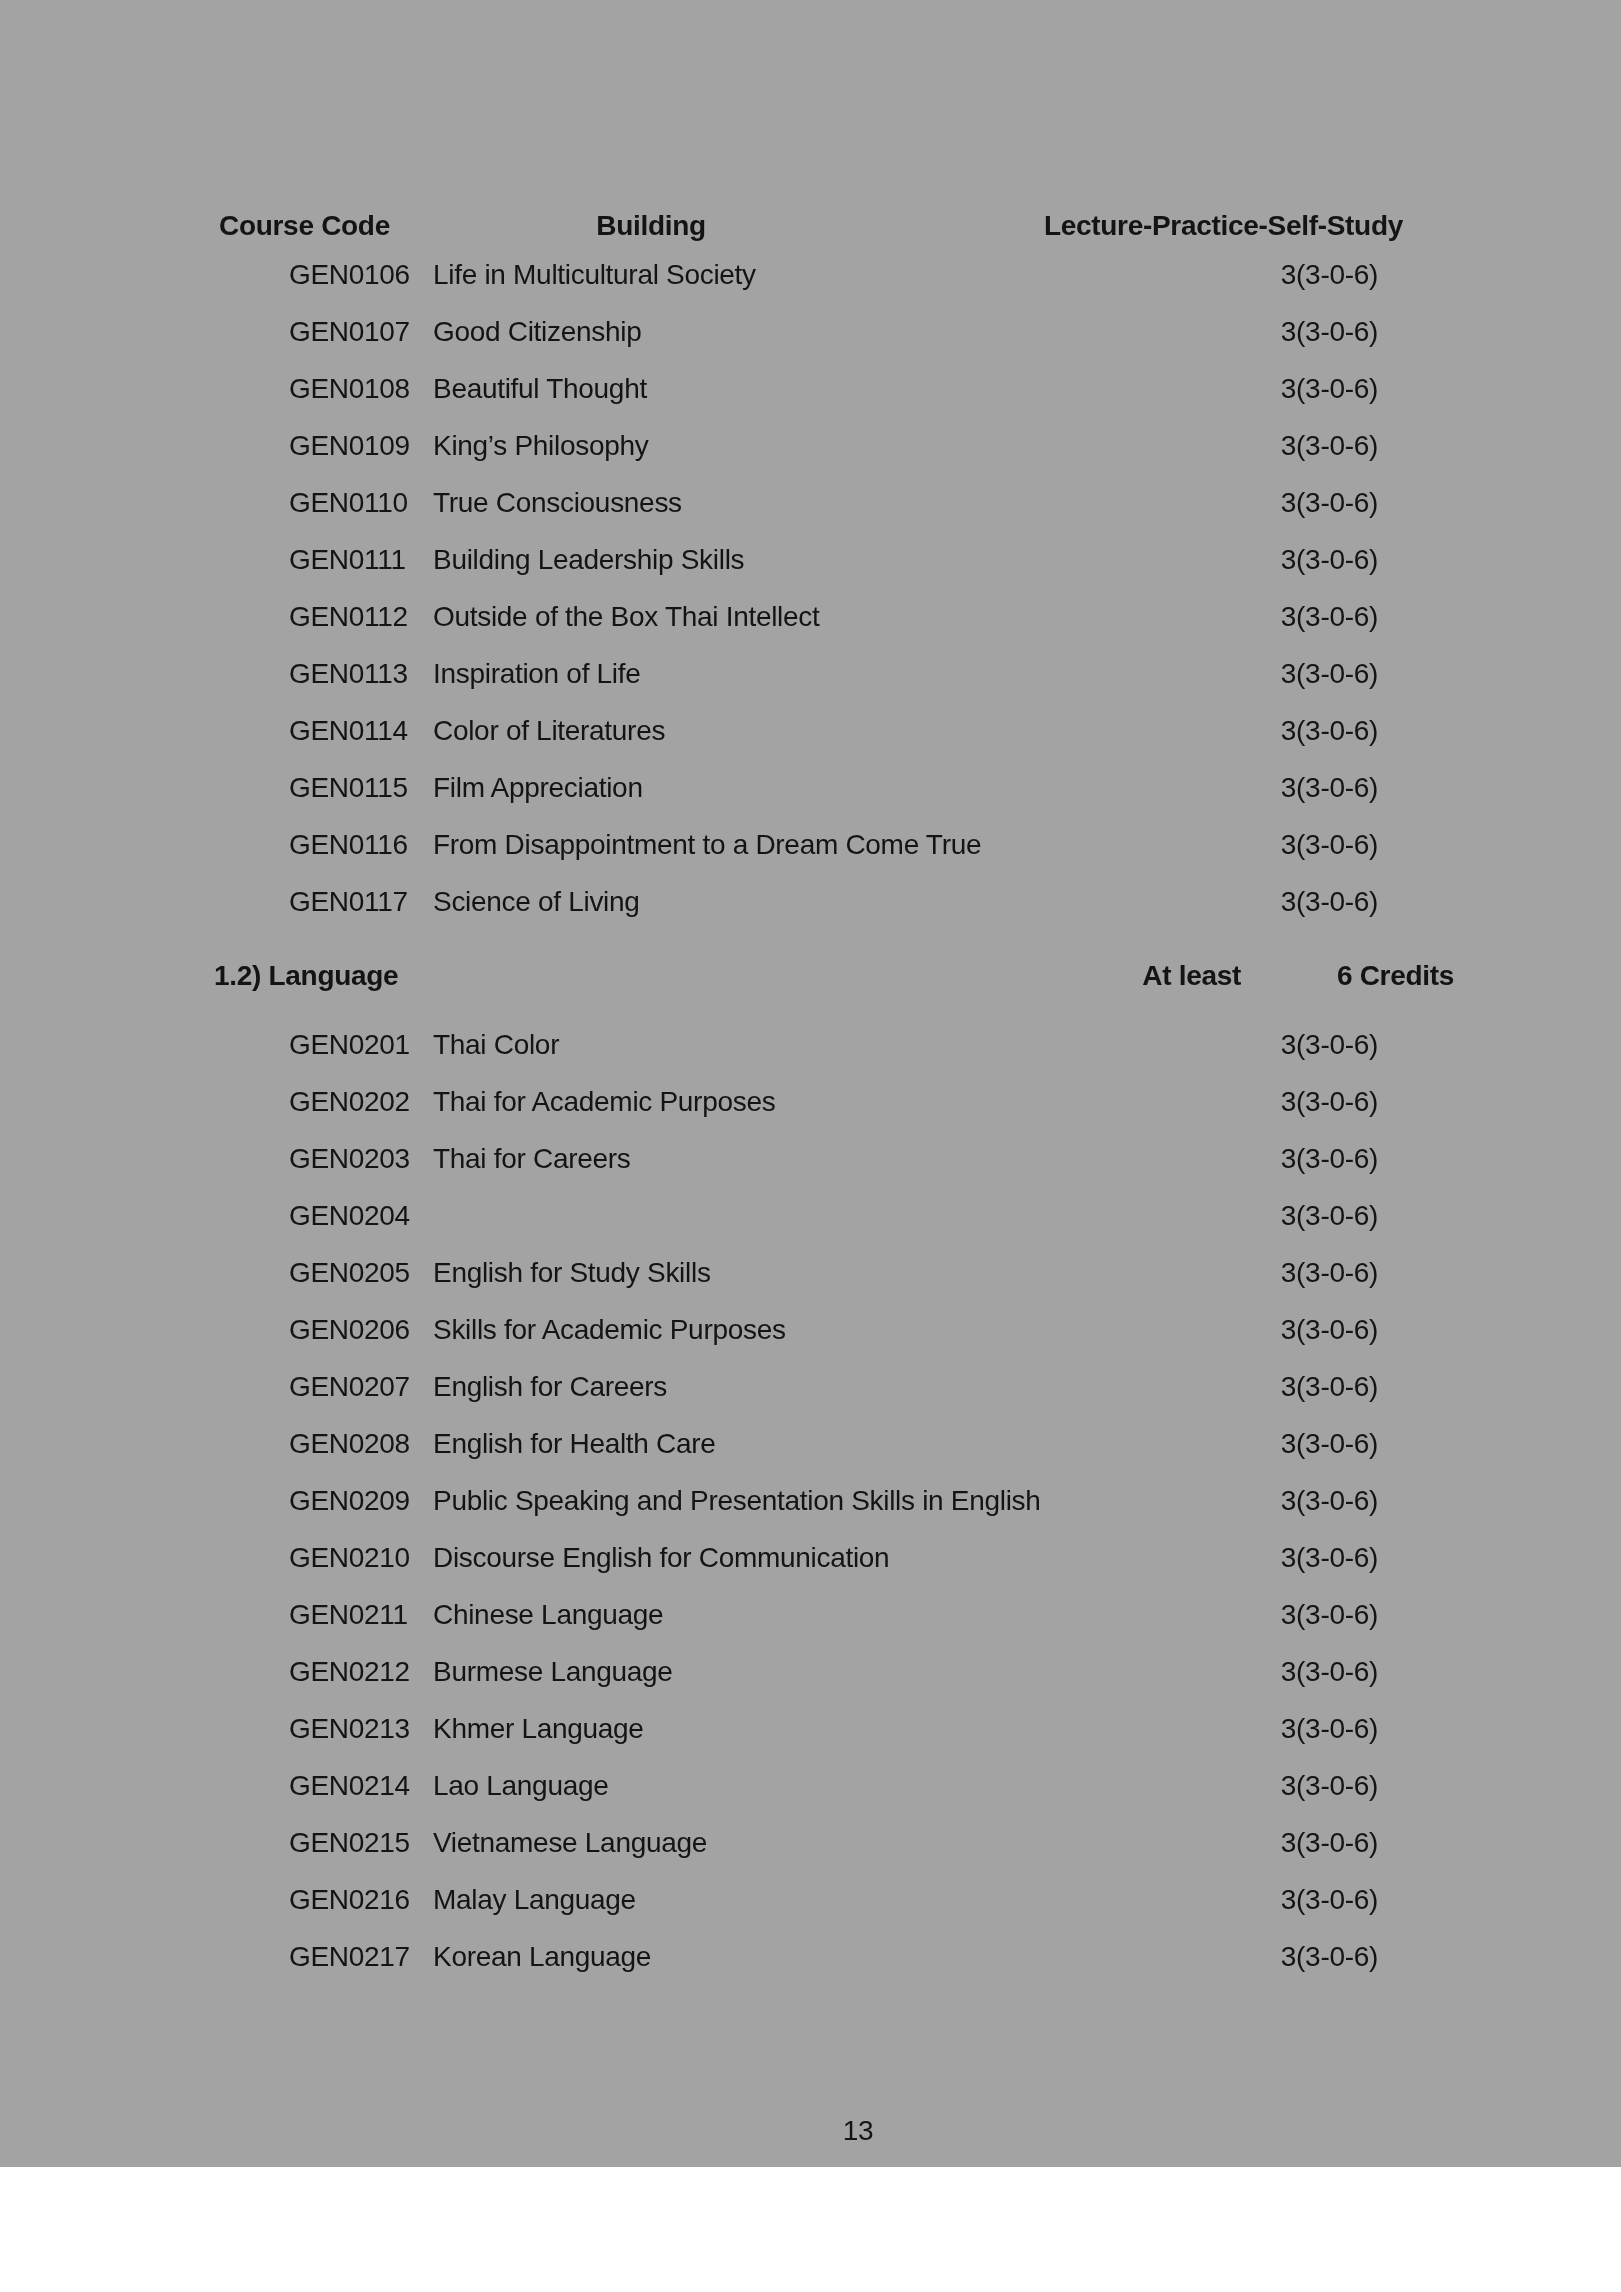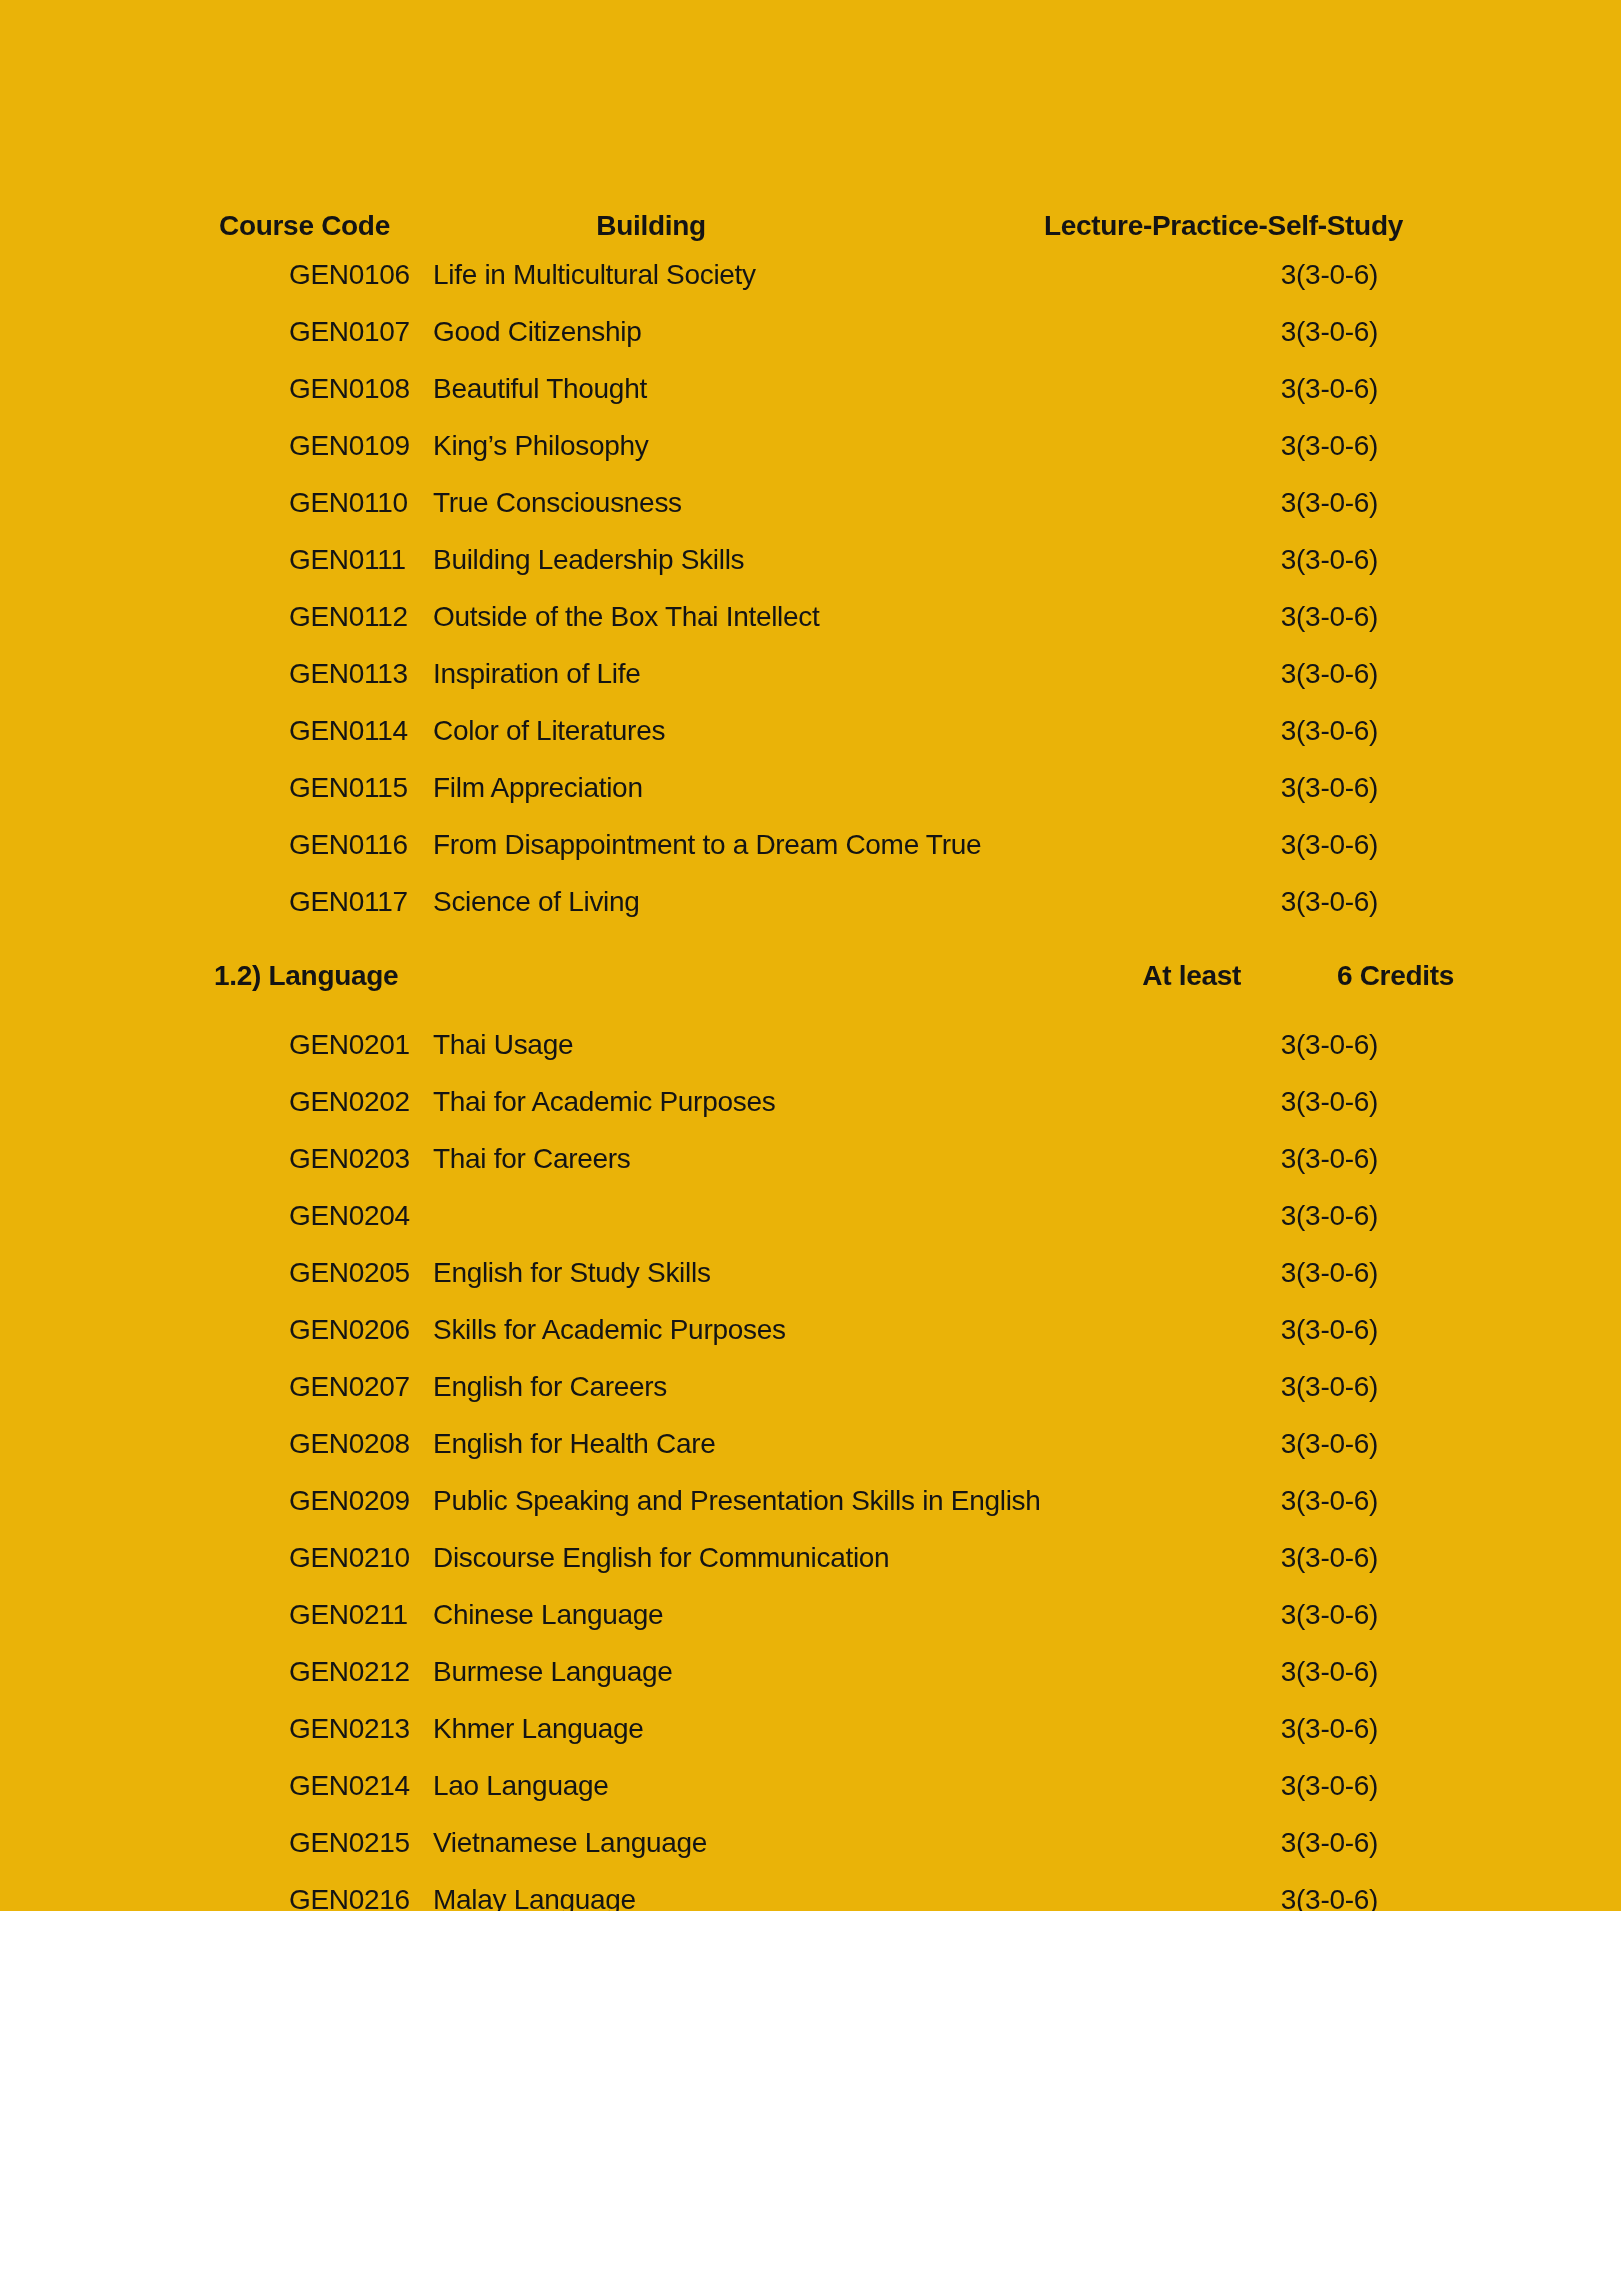--- a/index.html
+++ b/index.html
@@ -9,22 +9,22 @@
     height: 2293px;
     position: relative;
     font-family: "Liberation Sans", sans-serif;
     color: #141414;
     font-size: 28px;
     letter-spacing: -0.3px;
   }
   .page {
     position: relative;
     width: 1621px;
-    height: 1911px;
-    background: #eab308;
+    height: 2167px;
+    background: #a3a3a3;
     overflow: hidden;
   }
   .hdr-row {
     position: relative;
     margin-top: 202px;
     height: 47px;
     font-weight: 700;
   }
   .hdr-code   { position: absolute; left: 219px;  top: 50%; transform: translateY(-50%); white-space: nowrap; }
   .hdr-subject{ position: absolute; left: 651px;  top: 50%; transform: translate(-50%,-50%); white-space: nowrap; }
@@ -145,21 +145,21 @@
 
   <div class="section-row">
     <span class="sec-label">1.2) Language</span>
     <span class="sec-atleast">At least</span>
     <span class="sec-credits">6 Credits</span>
   </div>
 
   <div class="rows second">
   <div class="row">
     <span class="code">GEN0201</span>
-    <span class="subject">Thai Usage</span>
+    <span class="subject">Thai Color</span>
     <span class="credits">3(3-0-6)</span>
   </div>
 
   <div class="row">
     <span class="code">GEN0202</span>
     <span class="subject">Thai for Academic Purposes</span>
     <span class="credits">3(3-0-6)</span>
   </div>
 
   <div class="row">

